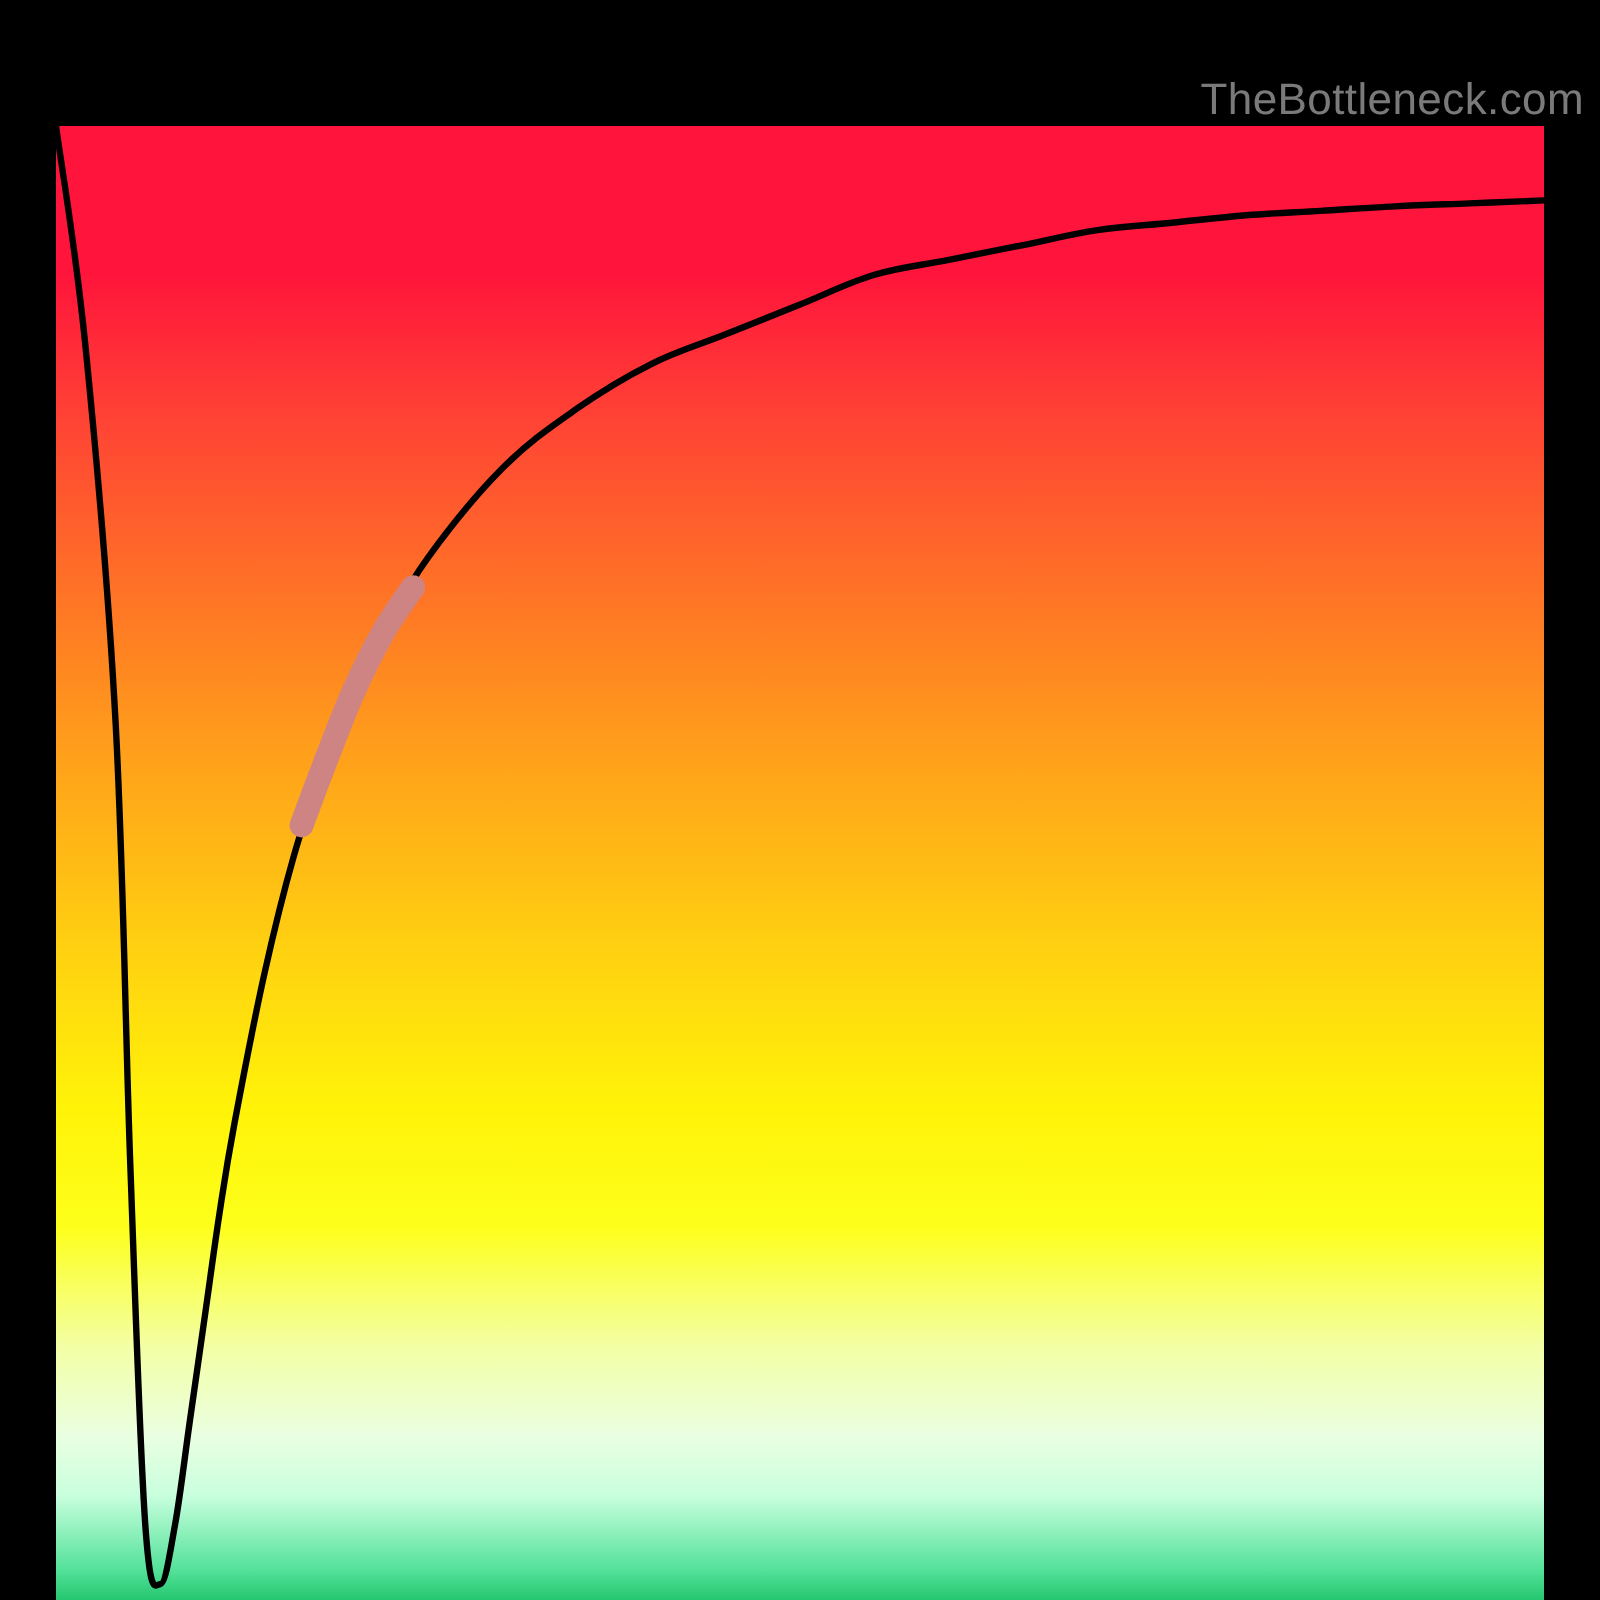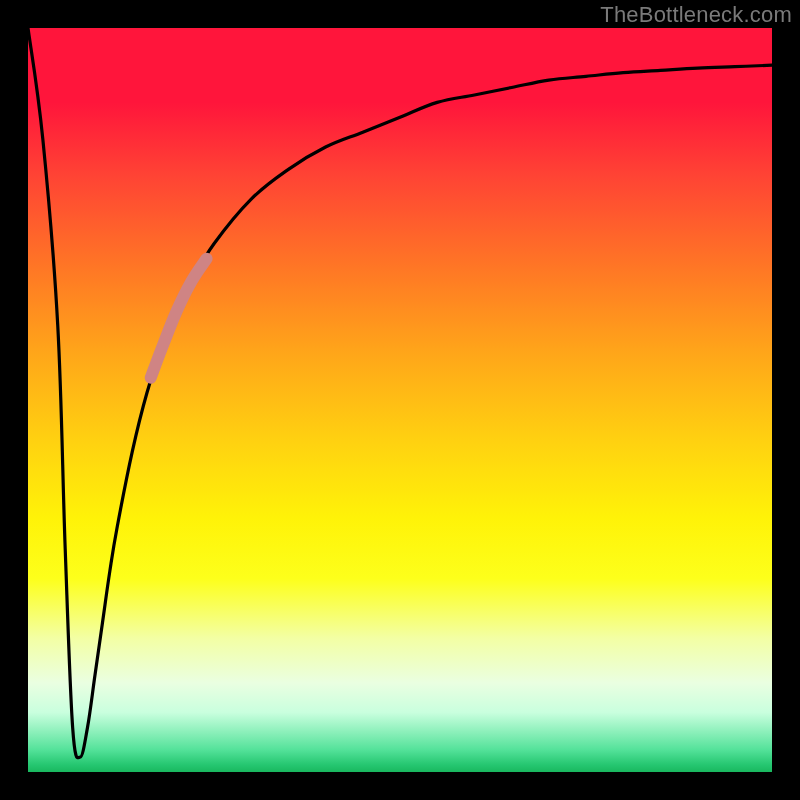--- a/index.html
+++ b/index.html
@@ -9,20 +9,21 @@
     height: 800px;
     background: #000;
     overflow: hidden;
     font-family: Arial, Helvetica, sans-serif;
   }
   .outer {
     position: relative;
     width: 800px;
     height: 582px;
     background: #000;
+    margin-top: 35px;
   }
   .watermark {
     position: absolute;
     top: 2px;
     right: 8px;
     color: #7a7a7a;
     font-size: 22px;
     font-weight: 500;
     letter-spacing: 0.2px;
     z-index: 10;

